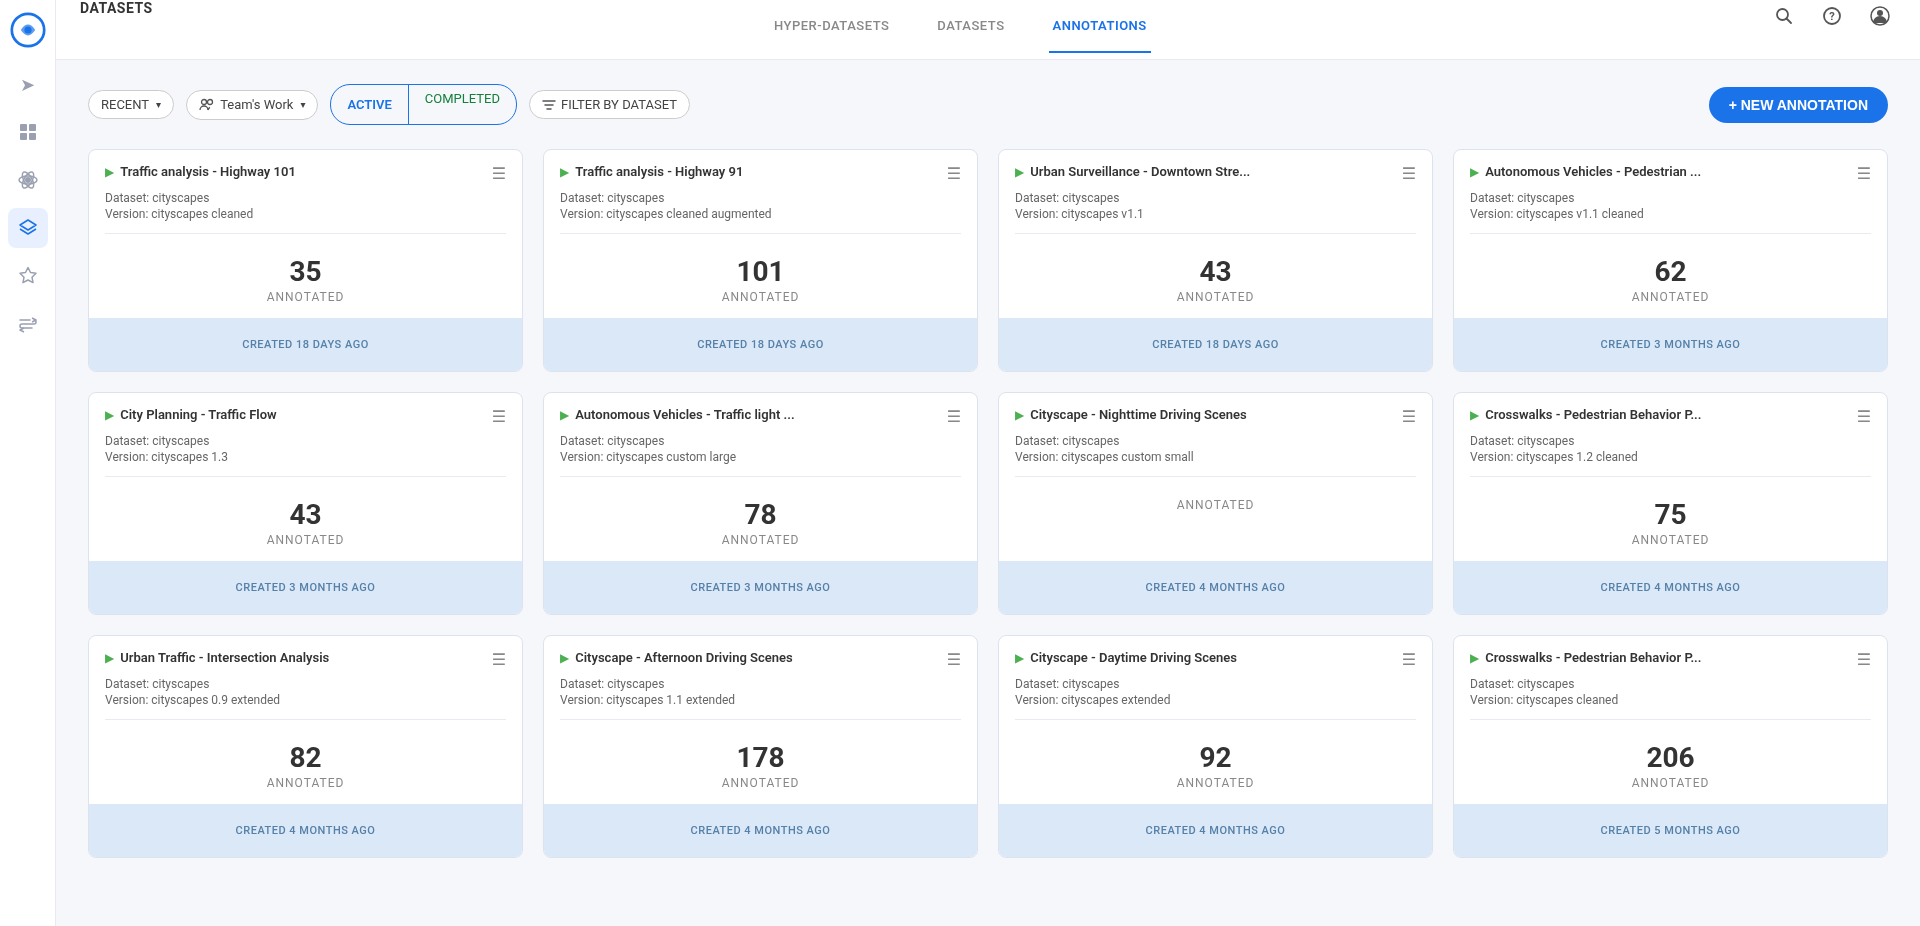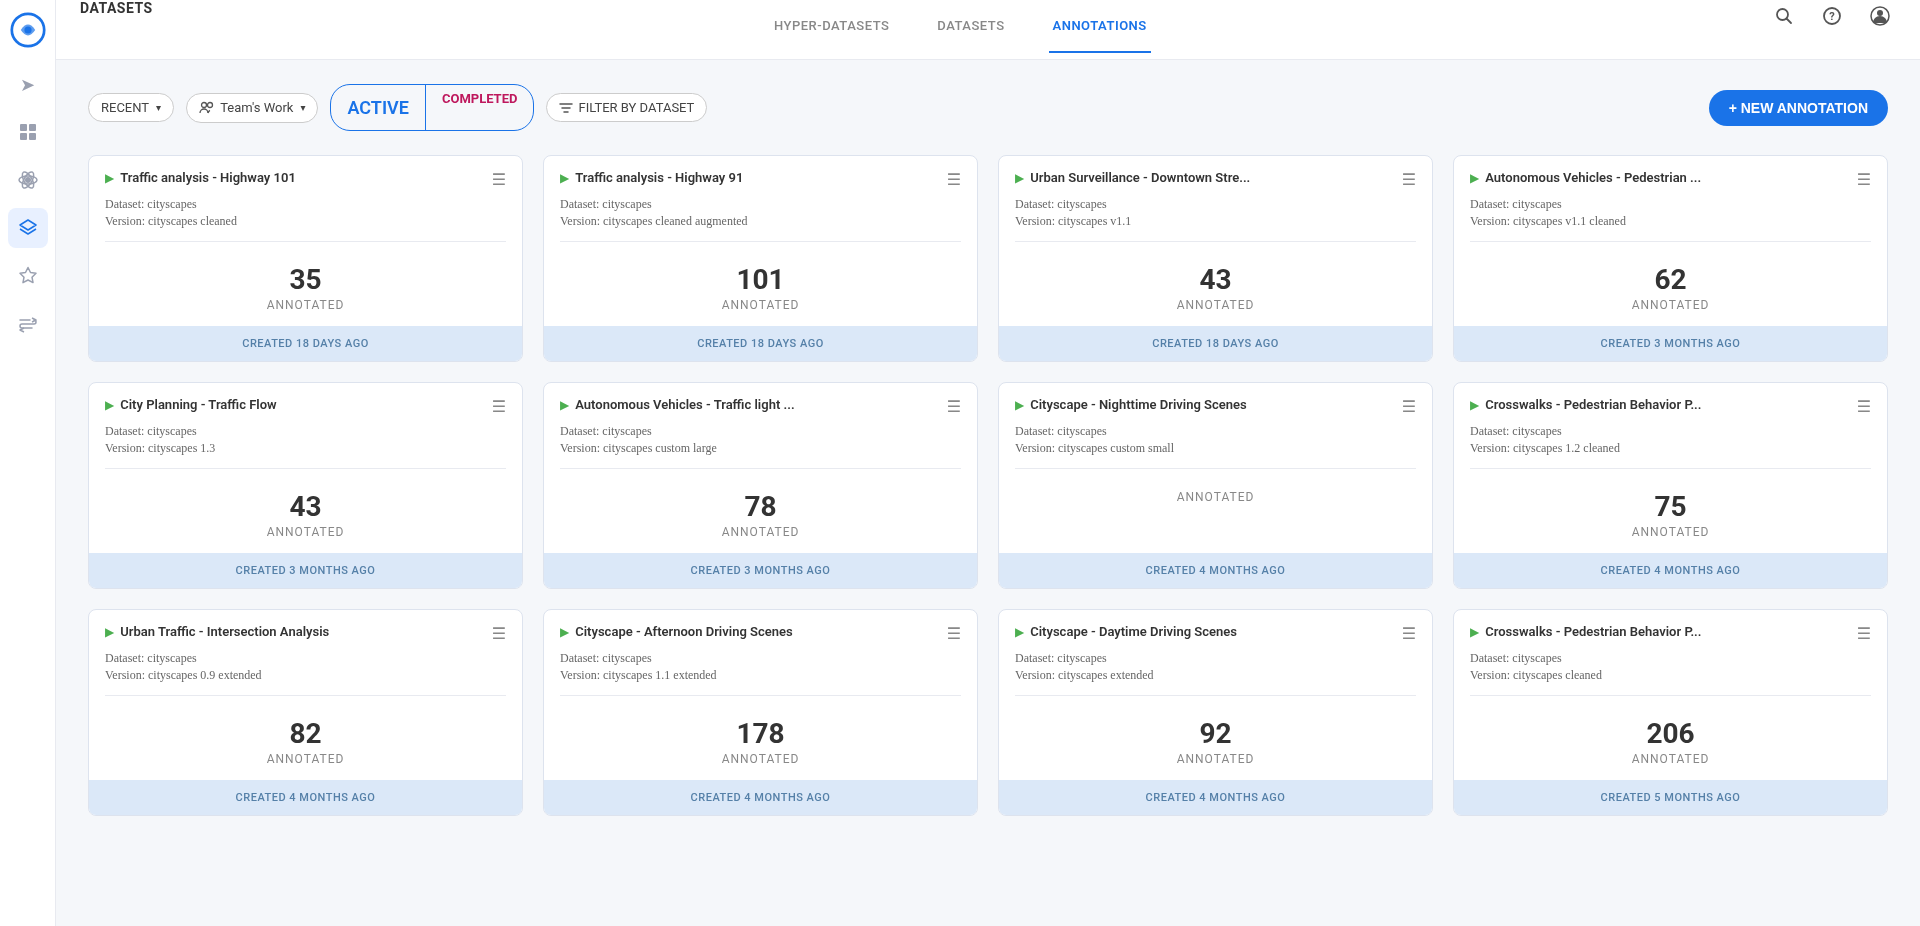--- a/index.html
+++ b/index.html
@@ -39,26 +39,26 @@
     .cards-grid { display: grid; grid-template-columns: repeat(4, 1fr); gap: 20px; }
 
     
     .annotation-card { background: #fff; border-radius: 8px; border: 1px solid #dde3ee; overflow: hidden; display: flex; flex-direction: column; }
     .card-body { padding: 14px 16px 0; flex: 1; }
     .card-header { display: flex; align-items: flex-start; justify-content: space-between; margin-bottom: 8px; }
     .card-title-wrap { display: flex; align-items: center; gap: 6px; }
     .card-play-icon { color: #4caf50; font-size: 12px; flex-shrink: 0; }
     .card-title { font-size: 13px; font-weight: 600; color: #333; line-height: 1.3; }
     .card-menu-icon { color: #888; cursor: pointer; font-size: 16px; flex-shrink: 0; }
-    .card-meta { font-size: 12px; color: #666; margin-bottom: 2px; font-family: Liberation Serif, serif; }
+    .card-meta { font-size: 12px; color: #666; margin-bottom: 2px; }
     .card-divider { height: 1px; background: #e8eaf0; margin: 12px 0 8px; }
     .card-stat { text-align: center; padding-bottom: 14px; margin-top: 21px; }
     .card-stat-number { font-size: 28px; font-weight: 700; color: #333; }
     .card-stat-label { font-size: 12px; color: #888; letter-spacing: 1px; text-transform: uppercase; margin-top: 2px; }
-    .card-footer { background: #dbe8f8; text-align: center; padding: 11px; font-size: 11px; color: #5580a8; letter-spacing: 0.5px; font-weight: 500; text-transform: uppercase; }
+    .card-footer { background: #dbe8f8; text-align: center; padding: 20px; font-size: 11px; color: #5580a8; letter-spacing: 0.5px; font-weight: 500; text-transform: uppercase; }
 
     
     .logo-svg { width: 36px; height: 36px; }
 
     
     .chevron { font-size: 10px; margin-left: 2px; }
   </style>
 </head>
 <body>
 
@@ -151,22 +151,22 @@
           <svg width="16" height="16" viewBox="0 0 16 16" style="color:#555; flex-shrink:0">
               <circle cx="5" cy="5" r="2.5" fill="none" stroke="#555" stroke-width="1.3"></circle>
               <path d="M1 13c0-2.2 1.8-4 4-4s4 1.8 4 4" fill="none" stroke="#555" stroke-width="1.3"></path>
               <circle cx="11" cy="5" r="2.5" fill="none" stroke="#555" stroke-width="1.3"></circle>
               <path d="M9 13c.3-1.1 1-2 1.9-2.6" fill="none" stroke="#555" stroke-width="1.3"></path>
             </svg>
           <span>Team's Work</span>
           <span class="chevron">▾</span>
         </div>
         <div style="display:flex; border: 1.5px solid #1a73e8; border-radius: 20px; overflow: hidden;">
-          <div style="padding: 12px 16px; background: transparent; color: #1a73e8; font-size:18px; font-weight:600; cursor:pointer; border-right: 1px solid #1a73e8;">ACTIVE</div>
-          <div style="padding: 6px 16px; background: transparent; color: #be185d; font-size:13px; font-weight:700; cursor:pointer;">COMPLETED</div>
+          <div style="padding: 12px 16px; background: transparent; color: #1a73e8; font-size:13px; font-weight:600; cursor:pointer; border-right: 1px solid #1a73e8;">ACTIVE</div>
+          <div style="padding: 6px 16px; background: transparent; color: #15803d; font-size:13px; font-weight:400; cursor:pointer;">COMPLETED</div>
         </div>
         <div class="filter-dropdown">
           <svg width="14" height="14" viewBox="0 0 14 14">
               <path d="M1 3h12M3 7h8M5 11h4" stroke="#555" stroke-width="1.5" stroke-linecap="round"></path>
             </svg>
           <span>FILTER BY DATASET</span>
         </div>
         <div class="spacer"></div>
         <button class="new-annotation-btn">+ NEW ANNOTATION</button>
       </div>

